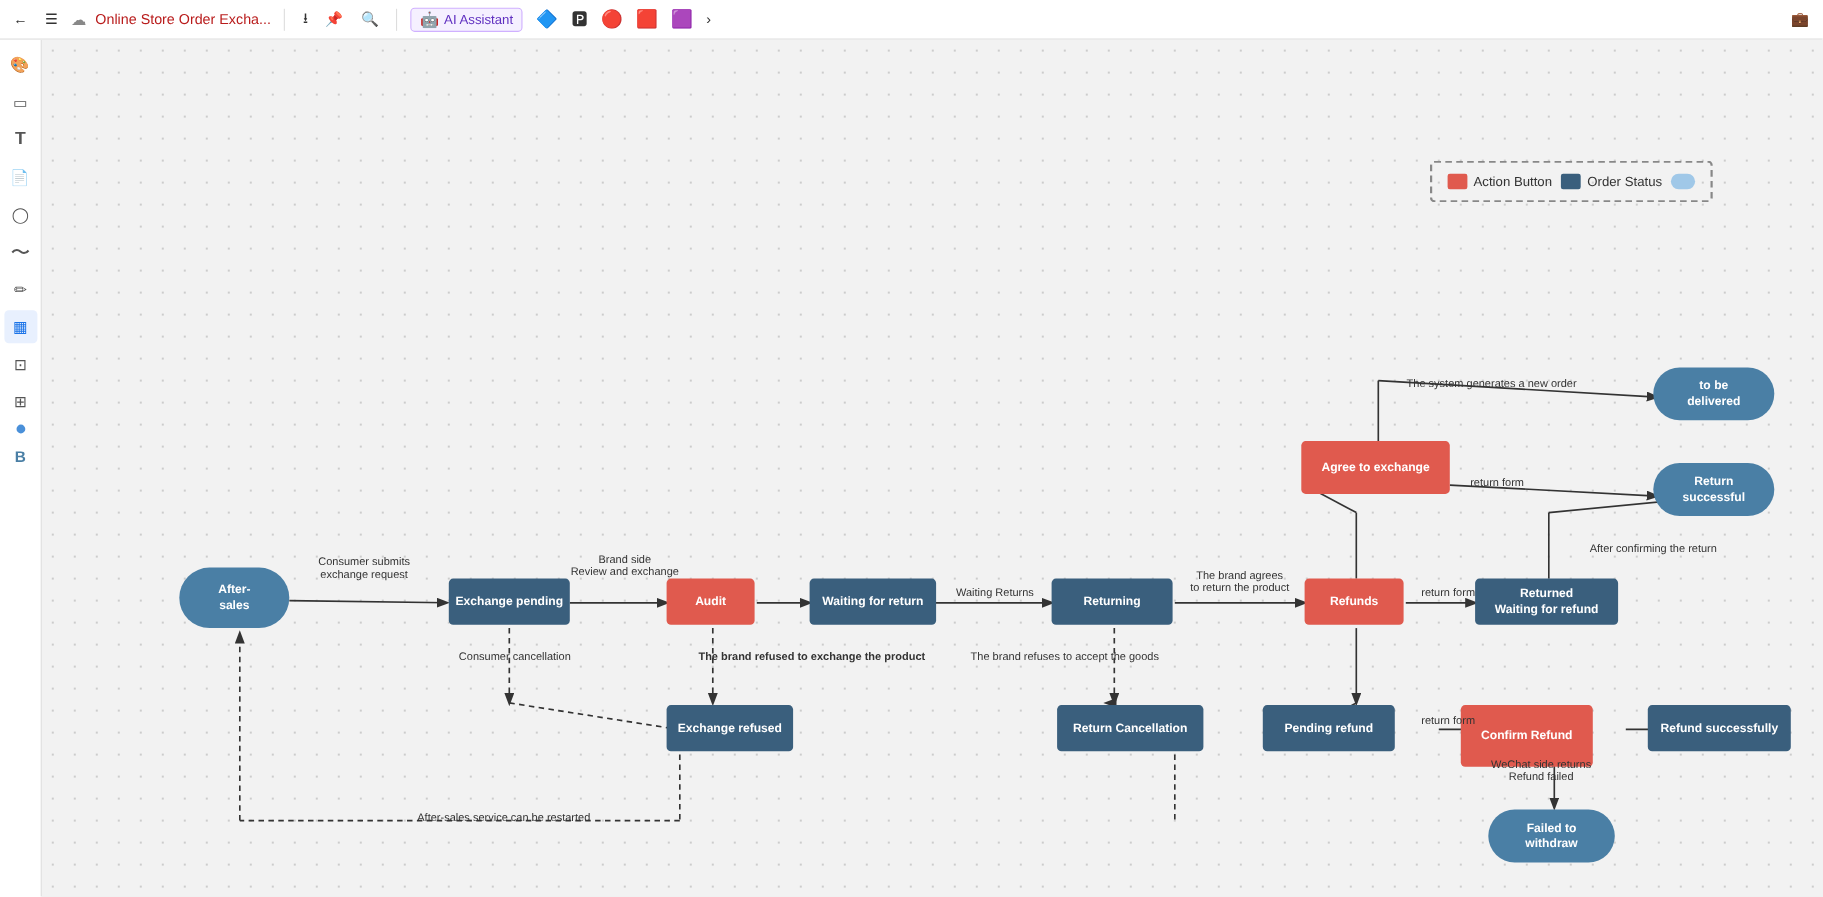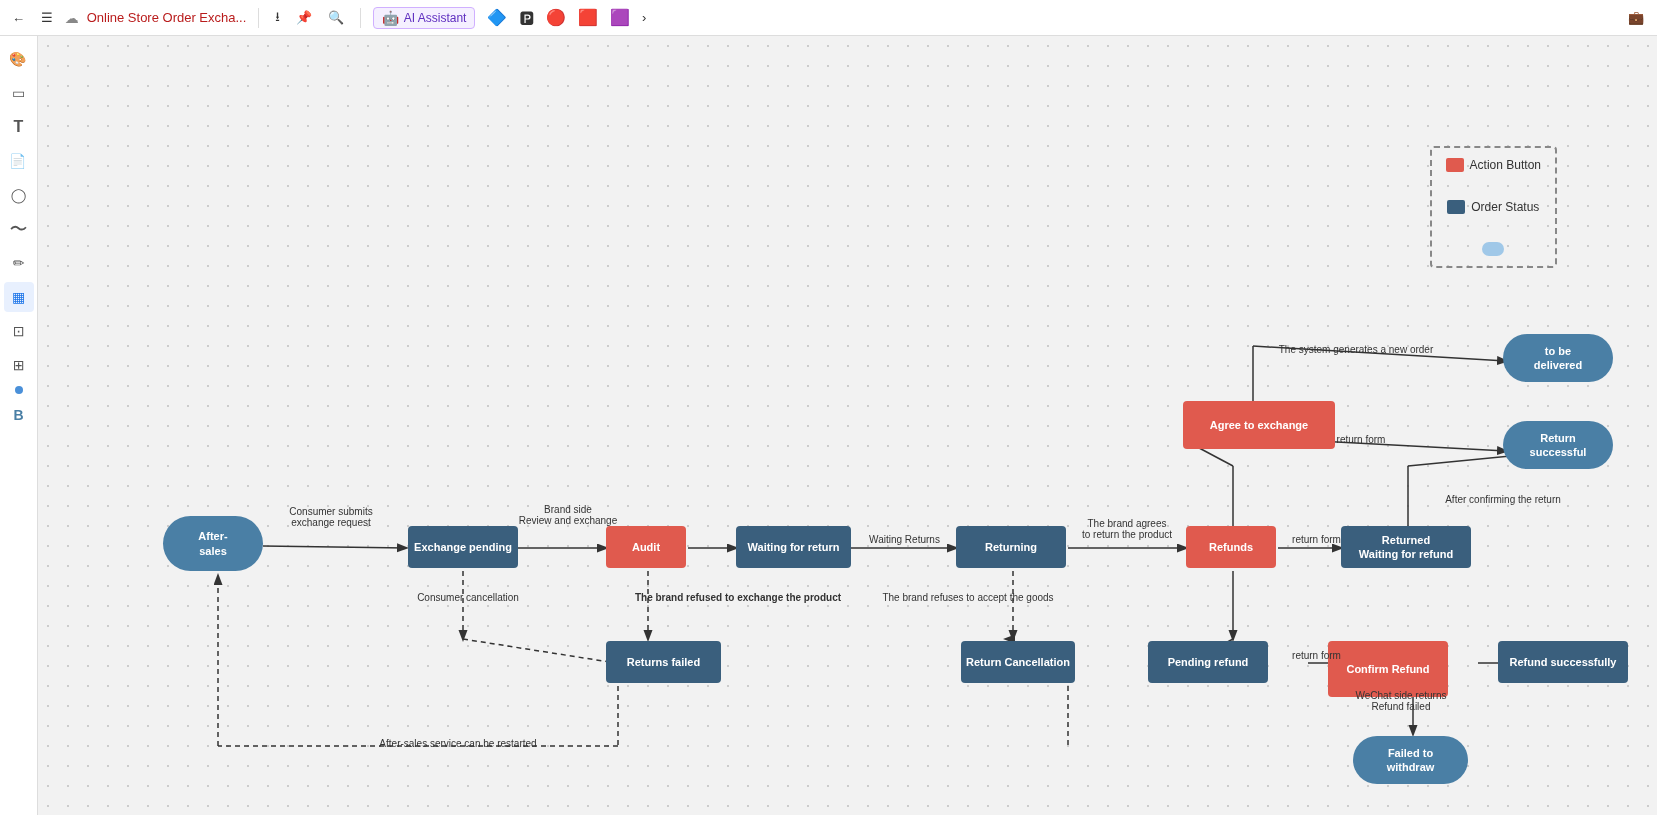--- a/index.html
+++ b/index.html
@@ -177,24 +177,23 @@
     .legend {
       position: absolute;
       top: 110px;
       right: 100px;
       border: 2px dashed #888;
       border-radius: 4px;
       padding: 10px 14px;
       background: transparent;
       display: flex;
       align-items: center;
-      gap: 28px;
+      gap: 8px;
       font-size: 12px;
       color: #333;
-      flex-direction: column;
     }
     .legend-item {
       display: flex;
       align-items: center;
       gap: 6px;
     }
     .legend-box {
       width: 18px;
       height: 14px;
       border-radius: 2px;
@@ -345,40 +344,40 @@
 
     <div class="node node-red" style="left:1098px;top:440px;width:90px;height:42px;">
       <span class="node-label">Refunds</span>
     </div>
 
     <div class="node node-blue" style="left:1253px;top:440px;width:130px;height:42px;">
       <span class="node-label">Returned<br>Waiting for refund</span>
     </div>
 
     <div class="node node-blue" style="left:518px;top:555px;width:115px;height:42px;">
-      <span class="node-label">Returns failed</span>
-    </div>
-
-    <div class="node node-blue" style="left:873px;top:555px;width:114px;height:42px;">
+      <span class="node-label">Exchange refused</span>
+    </div>
+
+    <div class="node node-blue" style="left:873px;top:555px;width:133px;height:42px;">
       <span class="node-label">Return Cancellation</span>
     </div>
 
     <div class="node node-blue" style="left:1060px;top:555px;width:120px;height:42px;">
       <span class="node-label">Pending refund</span>
     </div>
 
     <div class="node node-red" style="left:1240px;top:555px;width:120px;height:56px;">
       <span class="node-label">Confirm Refund</span>
     </div>
 
     <div class="node node-blue" style="left:1410px;top:555px;width:130px;height:42px;">
       <span class="node-label">Refund successfully</span>
     </div>
 
-    <div class="node node-red" style="left:1095px;top:315px;width:152px;height:48px;">
+    <div class="node node-red" style="left:1095px;top:315px;width:135px;height:48px;">
       <span class="node-label">Agree to exchange</span>
     </div>
 
     <div class="node node-ellipse" style="left:1415px;top:248px;width:110px;height:48px;">
       <span class="node-label">to be<br>delivered</span>
     </div>
 
     <div class="node node-ellipse" style="left:1415px;top:335px;width:110px;height:48px;">
       <span class="node-label">Return<br>successful</span>
     </div>

